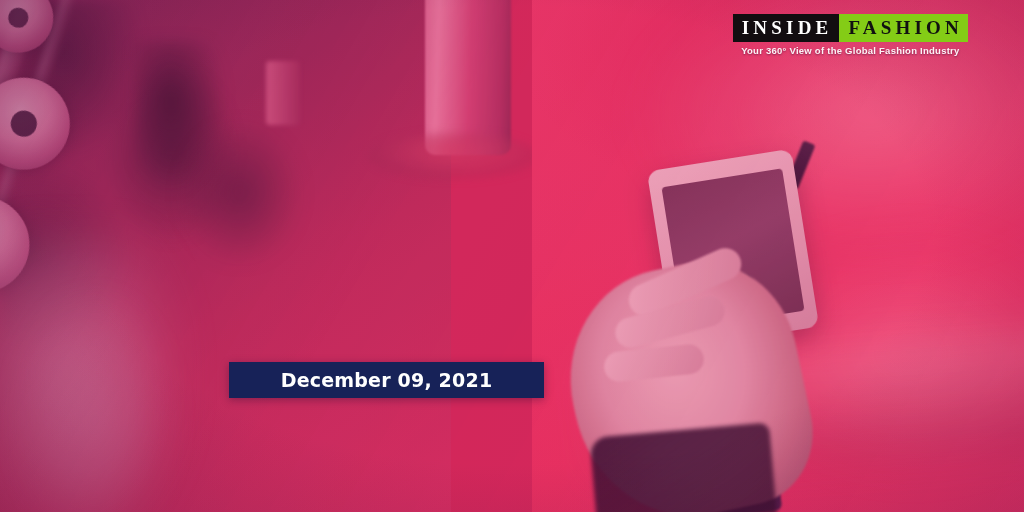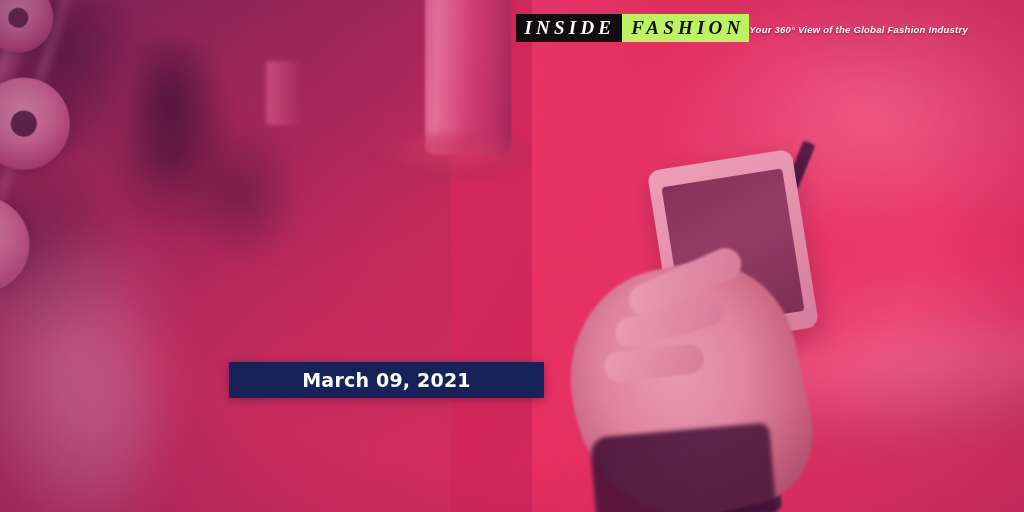--- a/index.html
+++ b/index.html
@@ -213,35 +213,34 @@
     opacity:.55;
   }
   .vignette {
     position:absolute; inset:0;
     background:radial-gradient(ellipse 78% 86% at 50% 46%, rgba(0,0,0,0) 52%, rgba(60,16,58,.30) 100%);
   }
 
   
   .logo {
     position:absolute; right:56px; top:14px;
-    display:flex; flex-direction:row; align-items:center;
+    display:flex; flex-direction:column; align-items:center;
     z-index:7;
-    font-style:italic;
   }
   .logo-wordmark { display:flex; align-items:stretch; }
   .logo-inside, .logo-fashion {
     font-family:"Liberation Serif", serif;
     font-size:19px; font-weight:700;
     letter-spacing:4.2px;
     line-height:1;
     padding:4px 7px 5px 9px;
     white-space:nowrap;
   }
   .logo-inside  { background:#120d10; color:#ffffff; }
-  .logo-fashion { background:#bef264; color:#111111; padding-right:5px; }
+  .logo-fashion { background:#84cc16; color:#111111; padding-right:5px; }
   .logo-tagline {
     margin-top:3px;
     font-family:"Liberation Sans", sans-serif;
     font-size:9.5px; font-weight:700;
     letter-spacing:.25px;
     color:#fdf3f7;
     white-space:nowrap;
     text-shadow:0 1px 2px rgba(70,10,50,.55);
   }
 
@@ -333,16 +332,16 @@
   <div class="logo">
     <div class="logo-wordmark">
       <span class="logo-inside">INSIDE</span>
       <span class="logo-fashion">FASHION</span>
     </div>
     <div class="logo-tagline">Your 360° View of the Global Fashion Industry</div>
   </div>
 
 
   <div class="date-banner">
-    <span class="date-text">March 09, 2021</span>
+    <span class="date-text">December 09, 2021</span>
   </div>
 
 </div>
 
 </body></html>

